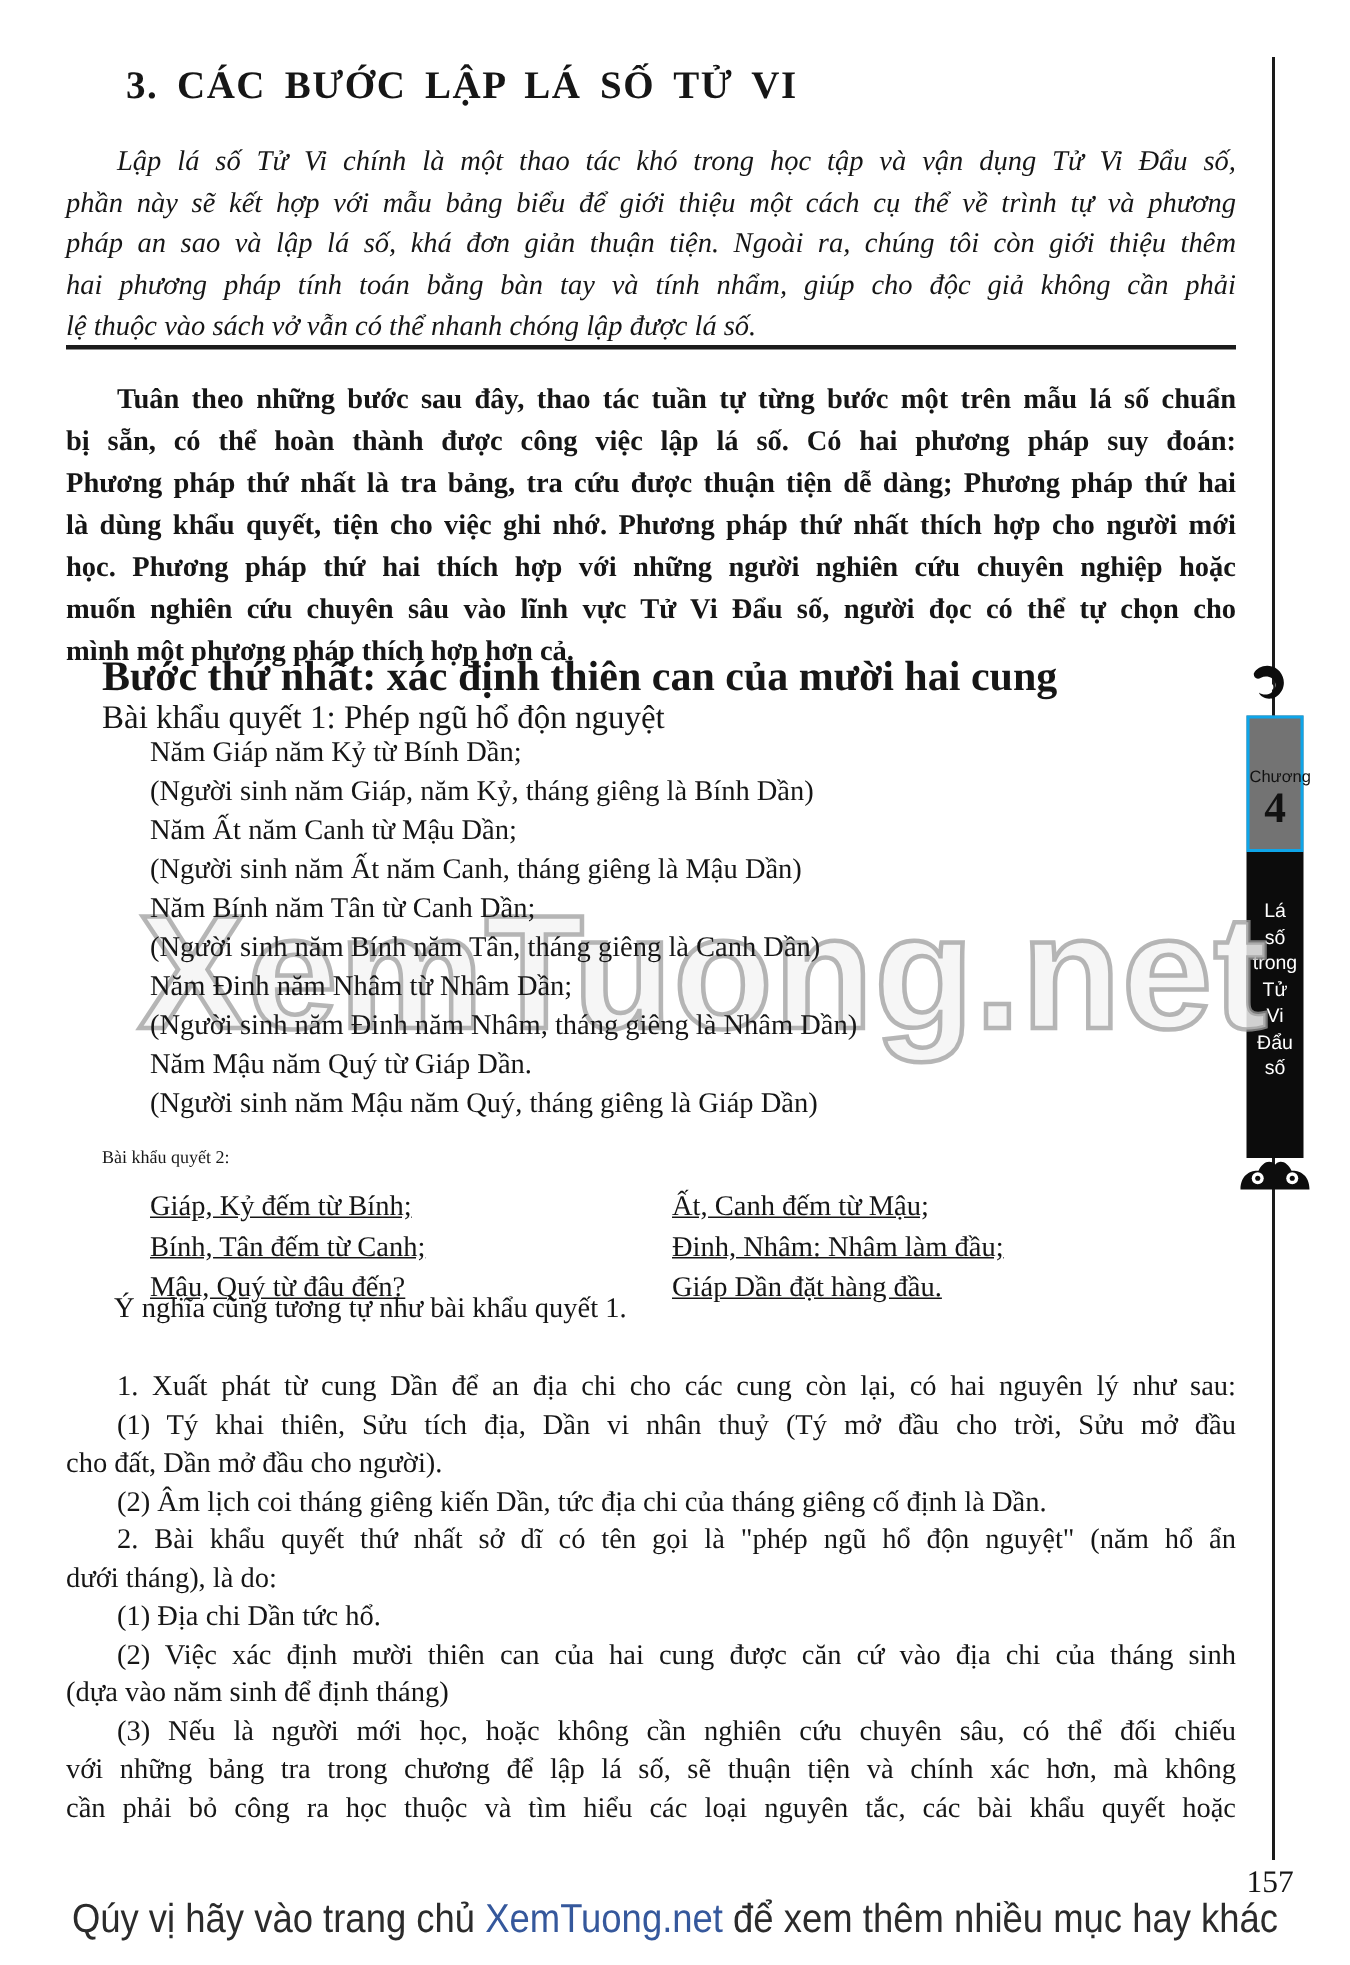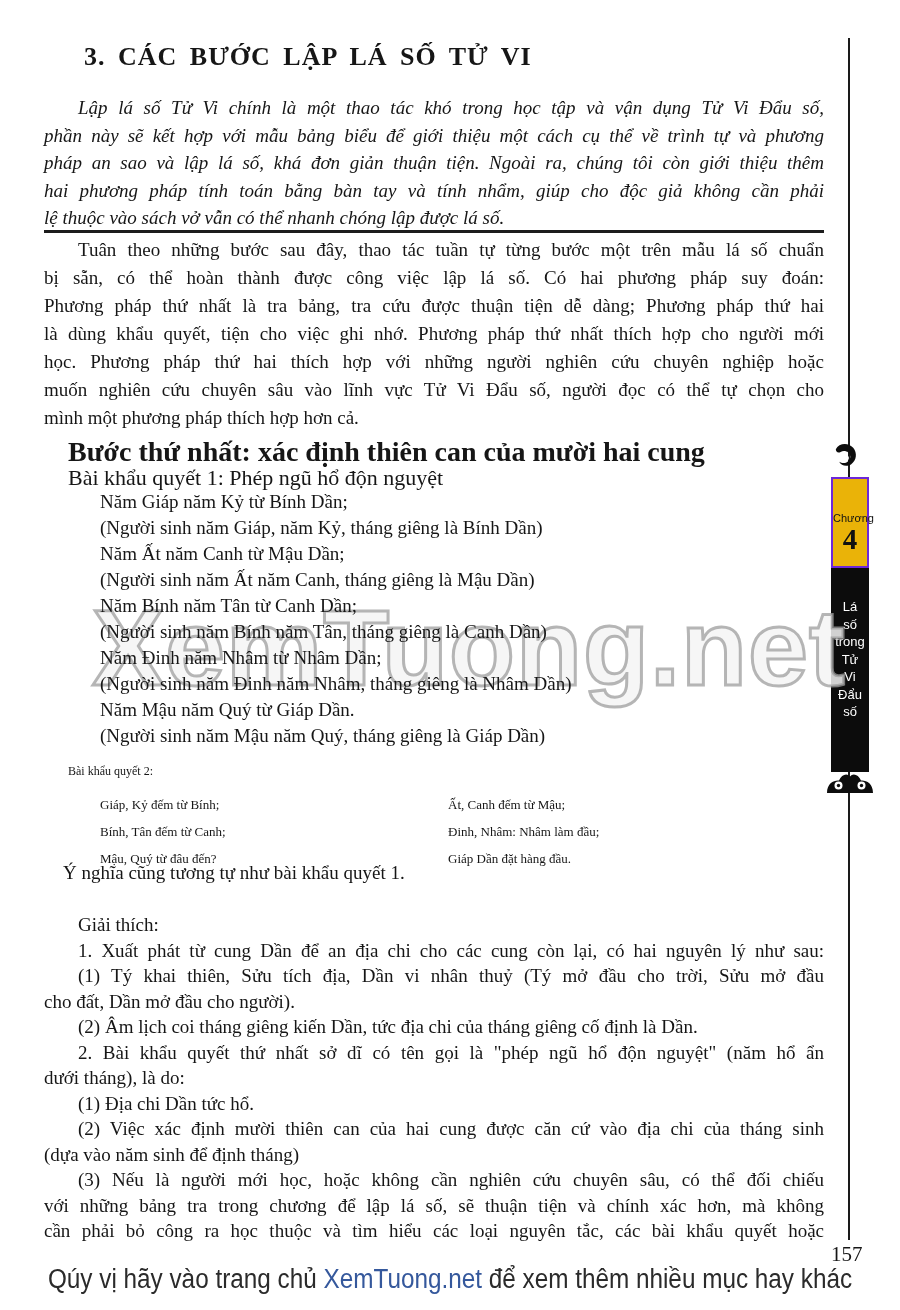--- a/index.html
+++ b/index.html
@@ -13,48 +13,48 @@
   .block{left:44px;width:780px;}
   .line{font-size:19px;}
   .just{text-align:justify;text-align-last:justify;}
   .ind{text-indent:34px;}
 
   .intro{top:94px;font-style:italic;font-size:19.5px;}
   .intro .line{line-height:27.5px;}
 
   .hrule{left:44px;top:230px;width:780px;height:3px;background:#1c1c1c;}
 
-  .para2{top:236px;}
+  .para2{top:253px;font-weight:bold;}
   .para2 .line{line-height:28px;}
 
   .step-head{left:68px;top:436px;font-size:28px;font-weight:bold;}
   .kq1-label{left:68px;top:465px;font-size:22px;}
   .kq1{left:100px;top:489px;width:640px;}
   .kq1 .line{line-height:26px;white-space:nowrap;}
 
   .kq2-label{left:68px;top:764px;font-size:12px;}
   .kq2{left:100px;top:791px;width:700px;}
-  .kq2-row{display:flex;line-height:27px;font-size:13px;}
+  .kq2-row{display:flex;line-height:27px;font-size:19px;text-decoration:underline;}
   .kq2-row .c1{width:348px;white-space:nowrap;}
   .kq2-row .c2{white-space:nowrap;}
-  .kq2-note{left:63px;top:862px;font-size:19px;white-space:nowrap;}
+  .kq2-note{left:76px;top:862px;font-size:19px;white-space:nowrap;}
 
   .explain{top:912px;}
   .explain .line{line-height:25.5px;}
 
   .watermark{left:92px;top:585px;z-index:1;pointer-events:none;
      font-family:"Liberation Sans","DejaVu Sans",sans-serif;font-weight:700;font-size:108px;
      color:rgba(244,244,244,0.85);-webkit-text-stroke:3px rgba(158,158,158,0.75);letter-spacing:1px;}
   .textlayer{position:relative;z-index:2;}
 
   .vline{left:848px;top:38px;width:2px;height:1202px;background:#1a1a1a;z-index:0;}
 
   .sidebar{z-index:3;}
   .taiji{left:831px;top:440px;width:27px;height:28px;}
-  .chapter-box{left:831px;top:477px;width:38px;height:91px;background:#eab308;border:2px solid #6d28d9;
+  .chapter-box{left:831px;top:477px;width:38px;height:91px;background:#737373;border:2px solid #0ea5e9;
      box-sizing:border-box;text-align:center;}
   .chapter-label{margin-top:33px;font-family:"Liberation Sans",sans-serif;font-size:11px;color:#111;}
   .chapter-number{font-size:29px;font-weight:bold;line-height:30px;color:#111;}
   .tab-black{left:831px;top:568px;width:38px;height:204px;background:#0c0c0c;text-align:center;
      padding-top:0;box-sizing:border-box;}
   .tab-black .syll{color:#fff;font-family:"Liberation Sans",sans-serif;font-size:13px;line-height:17.5px;}
   .tab-black .spacer{height:30px;}
   .cloud{left:826px;top:770px;width:48px;height:24px;}
 
   .pagenum{left:831px;top:1242px;font-size:21px;z-index:2;}
@@ -123,21 +123,20 @@
         <span class="c2">Đinh, Nhâm: Nhâm làm đầu;</span>
       </div>
       <div class="kq2-row">
         <span class="c1">Mậu, Quý từ đâu đến?</span>
         <span class="c2">Giáp Dần đặt hàng đầu.</span>
       </div>
     </div>
     <div class="abs kq2-note">Ý nghĩa cũng tương tự như bài khẩu quyết 1.</div>
 
     <div class="abs block explain">
-      <div class="line ind">Giải thích:</div>
       <div class="line ind just">1. Xuất phát từ cung Dần để an địa chi cho các cung còn lại, có hai nguyên lý như sau:</div>
       <div class="line ind just">(1) Tý khai thiên, Sửu tích địa, Dần vi nhân thuỷ (Tý mở đầu cho trời, Sửu mở đầu</div>
       <div class="line">cho đất, Dần mở đầu cho người).</div>
       <div class="line ind">(2) Âm lịch coi tháng giêng kiến Dần, tức địa chi của tháng giêng cố định là Dần.</div>
       <div class="line ind just">2. Bài khẩu quyết thứ nhất sở dĩ có tên gọi là "phép ngũ hổ độn nguyệt" (năm hổ ẩn</div>
       <div class="line">dưới tháng), là do:</div>
       <div class="line ind">(1) Địa chi Dần tức hổ.</div>
       <div class="line ind just">(2) Việc xác định mười thiên can của hai cung được căn cứ vào địa chi của tháng sinh</div>
       <div class="line">(dựa vào năm sinh để định tháng)</div>
       <div class="line ind just">(3) Nếu là người mới học, hoặc không cần nghiên cứu chuyên sâu, có thể đối chiếu</div>

